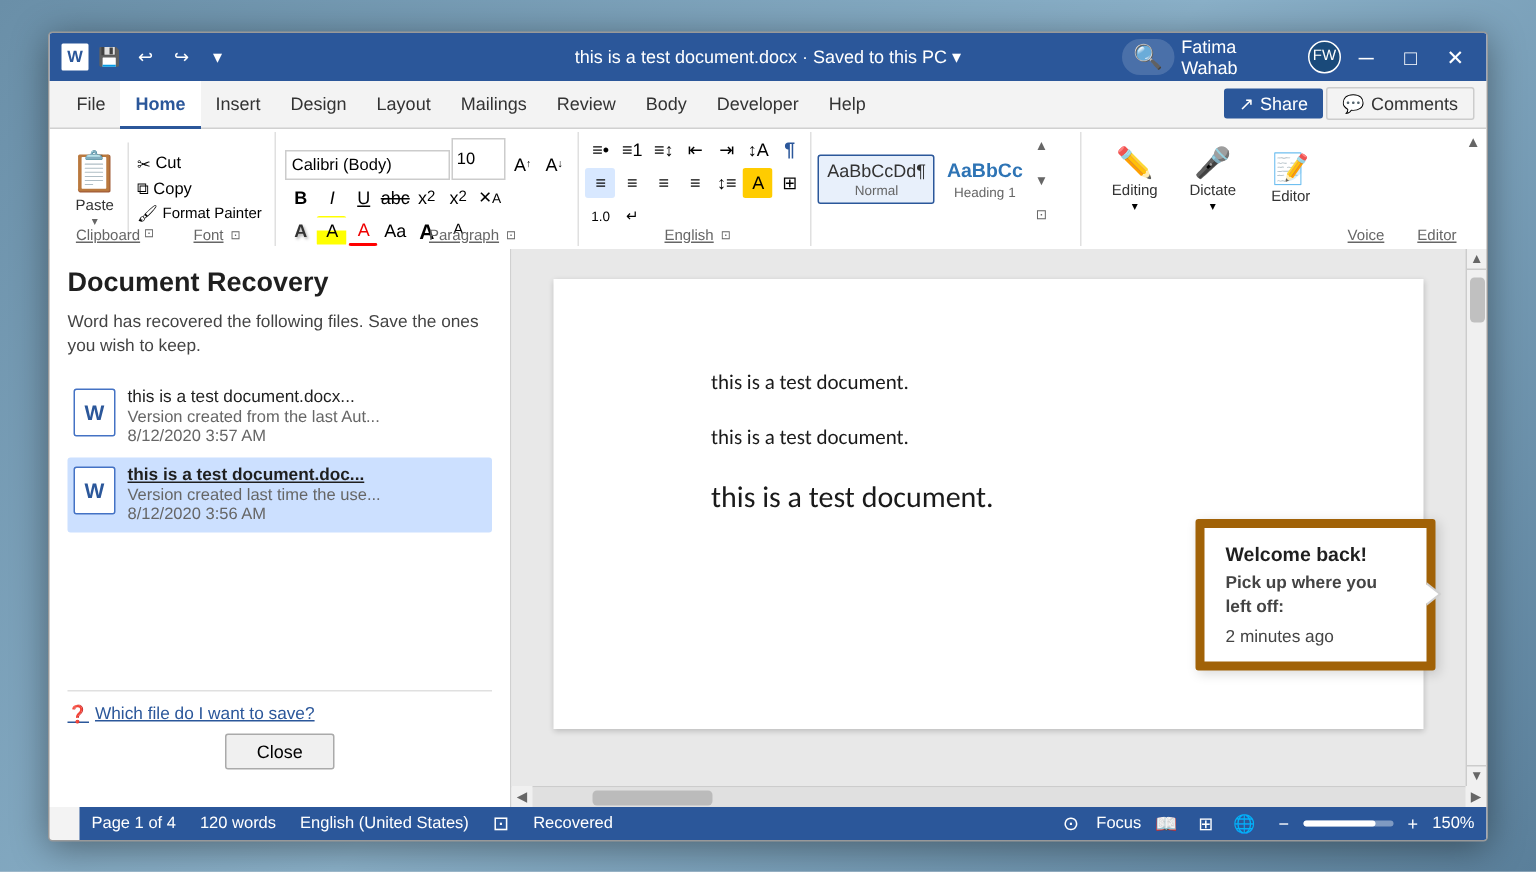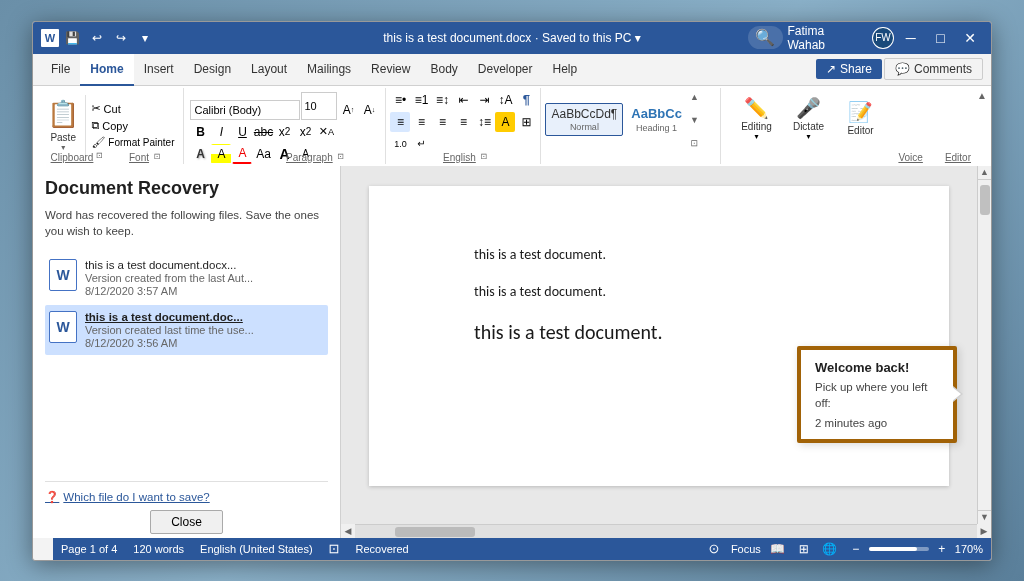--- a/index.html
+++ b/index.html
@@ -349,21 +349,21 @@
       overflow: hidden;
     }
     
     .sidebar {
       width: 308px;
       background: #fff;
       border-right: 1px solid #d0d0d0;
       display: flex;
       flex-direction: column;
       flex-shrink: 0;
-      padding: 12px 12px 4px;
+      padding: 12px 12px 25px;
     }
     .sidebar-title {
       font-size: 18px;
       font-weight: 600;
       color: #1f1f1f;
       margin-bottom: 8px;
     }
     .sidebar-desc {
       font-size: 11.5px;
       color: #444;
@@ -481,37 +481,38 @@
     }
     .doc-text-line.large {
       font-size: 20px;
     }
     
     .welcome-popup {
       position: absolute;
       right: 20px;
       top: 180px;
       background: #fff;
-      border: 4px solid #a16207;
+      border: 6px solid #a16207;
       box-shadow: 2px 2px 8px rgba(0,0,0,0.15);
       padding: 10px 14px;
       width: 160px;
       border-radius: 2px;
     }
     .welcome-title {
       font-size: 13px;
       font-weight: 700;
       color: #1f1f1f;
       margin-bottom: 4px;
     }
     .welcome-desc {
       font-size: 11.5px;
       color: #444;
       margin-bottom: 6px;
       line-height: 1.4;
+      font-weight: bold;
     }
     .welcome-time {
       font-size: 11.5px;
       color: #444;
     }
     .welcome-arrow {
       position: absolute;
       right: -10px;
       top: 50%;
       transform: translateY(-50%);
@@ -1008,18 +1009,18 @@
       <span class="status-item">Focus</span>
       <span class="status-icon-btn">📖</span>
       <span class="status-icon-btn">⊞</span>
       <span class="status-icon-btn">🌐</span>
       <div class="zoom-bar">
         <span class="status-icon-btn">−</span>
         <div class="zoom-slider">
           <div class="zoom-slider-fill"></div>
         </div>
         <span class="status-icon-btn">+</span>
-        <span class="zoom-percent">170%</span>
+        <span class="zoom-percent">150%</span>
       </div>
     </div>
   </div>
 
 </div>
 
 </body></html>

